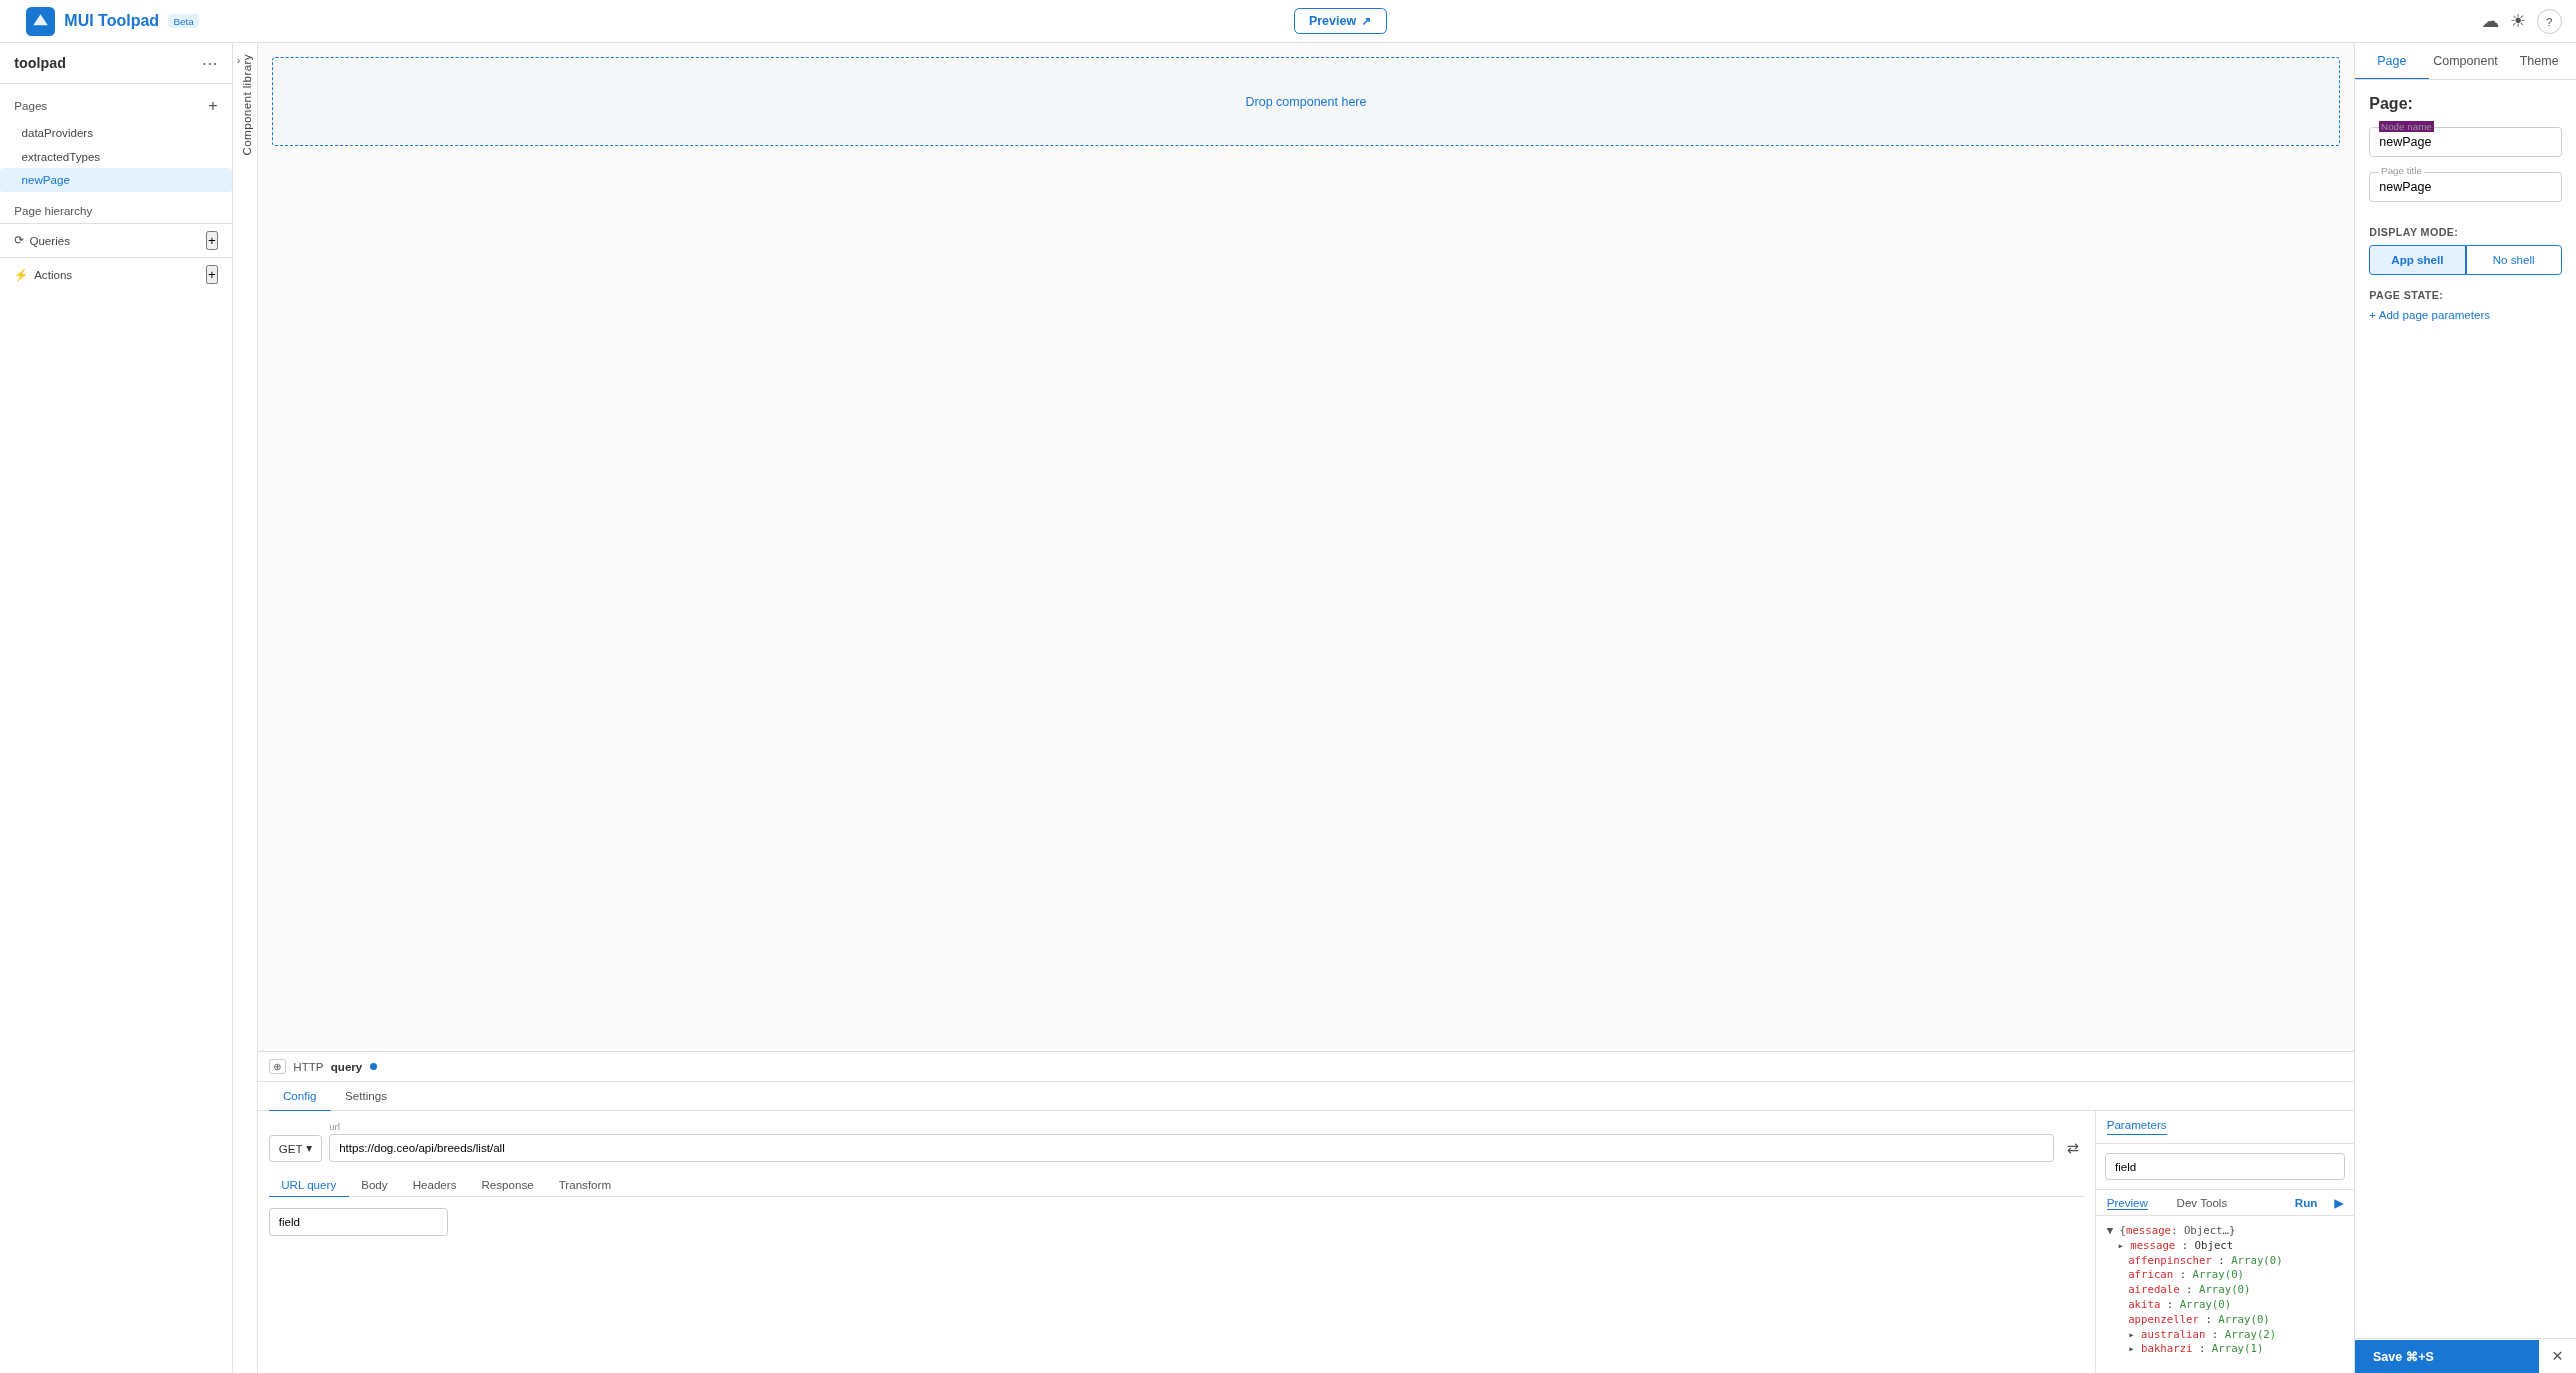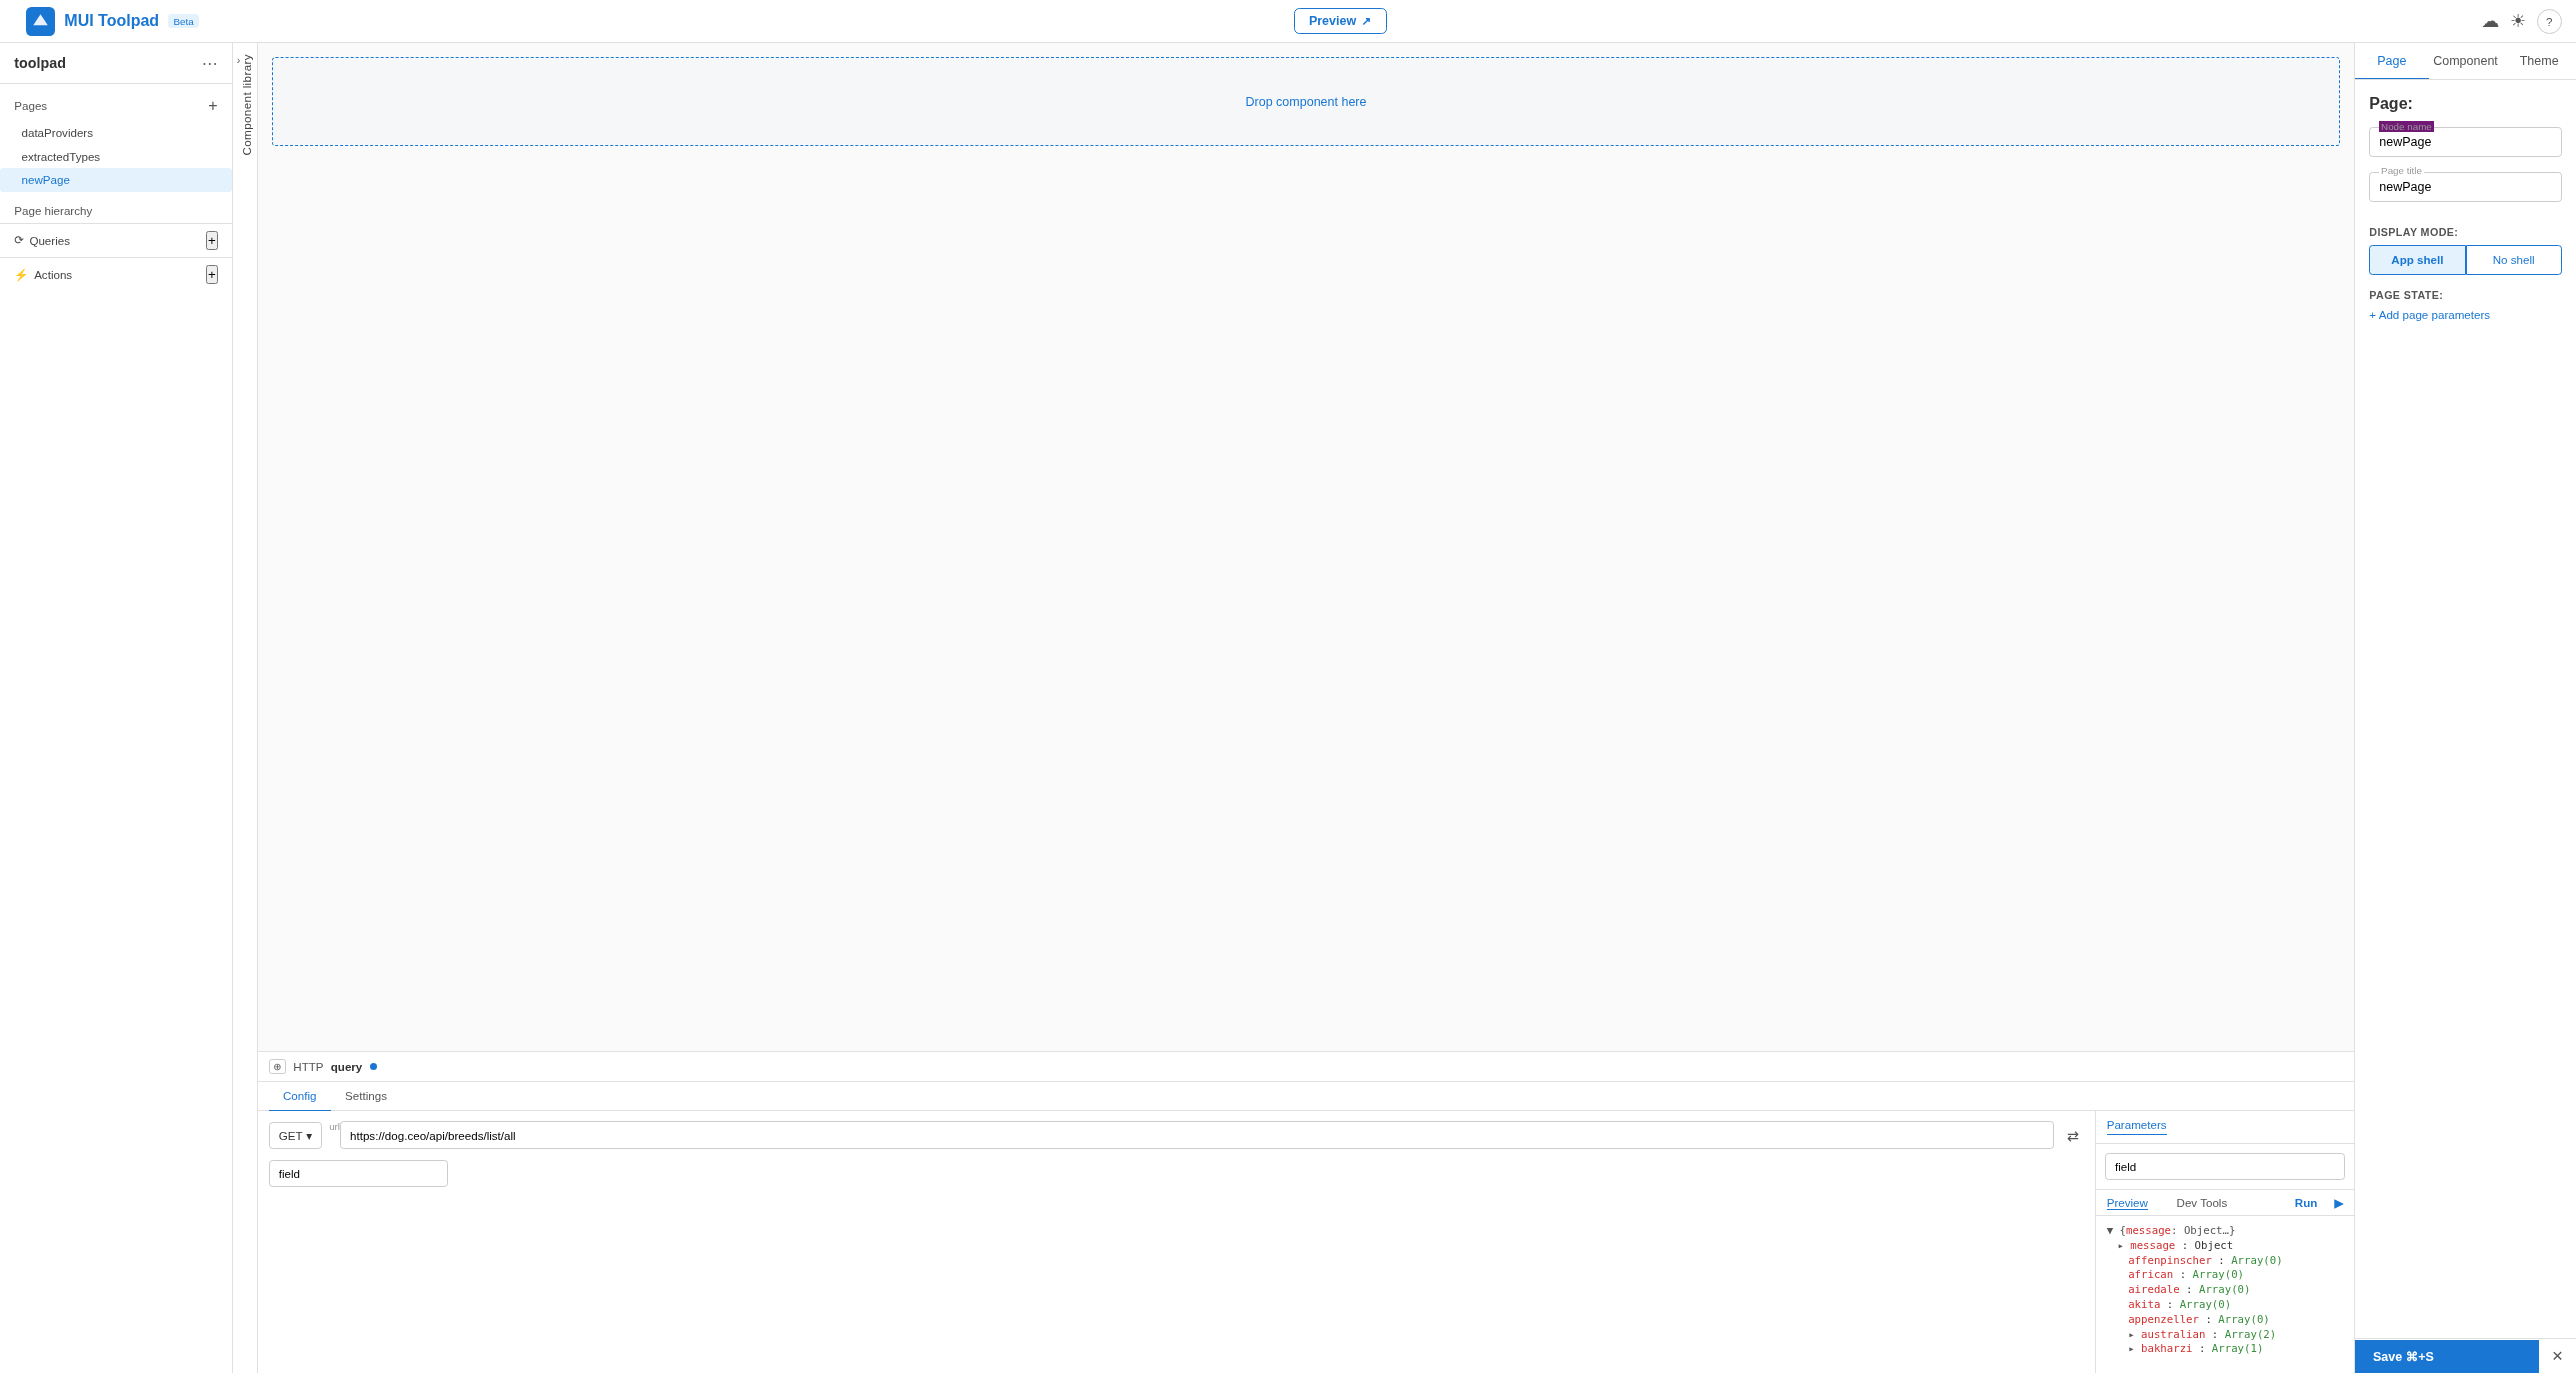--- a/index.html
+++ b/index.html
@@ -167,21 +167,21 @@
 
     
     .url-row { display: flex; align-items: flex-end; gap: 7.2px; }
     .method-select-wrap { display: flex; flex-direction: column; }
     .url-label-small { font-size: 9.8px; color: #999; margin-bottom: 1.8px; }
     .method-select {
       display: flex; align-items: center; gap: 3.6px;
       border: 0.9px solid #ccc; border-radius: 3.6px; padding: 5.4px 9px;
       cursor: pointer; font-size: 11.6px; background: #fff;
     }
-    .url-input-wrap { flex: 1; display: flex; flex-direction: row; }
+    .url-input-wrap { flex: 1; display: flex; flex-direction: column; }
     .url-input {
       border: 0.9px solid #ccc; border-radius: 3.6px; padding: 6.3px 9px;
       font-size: 11.6px; width: 100%;
     }
     .url-icon-btn { background: none; border: none; cursor: pointer; color: #555; font-size: 14.3px; padding: 5.4px; }
 
     
     .subtabs { display: flex; gap: 0; border-bottom: 0.9px solid #e0e0e0; }
     .subtab {
       padding: 5.4px 12.5px; font-size: 11.6px; cursor: pointer; color: #555;
@@ -373,20 +373,27 @@
                 <span>▾</span>
               </div>
             </div>
             <div class="url-input-wrap">
               <span class="url-label-small">url</span>
               <input class="url-input" type="text" value="https://dog.ceo/api/breeds/list/all" style="">
             </div>
             <button class="url-icon-btn">⇄</button>
           </div>
 
+          <div class="subtabs">
+            <div class="subtab active">URL query</div>
+            <div class="subtab">Body</div>
+            <div class="subtab">Headers</div>
+            <div class="subtab">Response</div>
+            <div class="subtab">Transform</div>
+          </div>
 
           <div>
             <input class="field-input" type="text" value="field" style="">
           </div>
         </div>
 
         <div class="query-right">
           <div class="params-header">
             <span class="params-tab">Parameters</span>
           </div>

